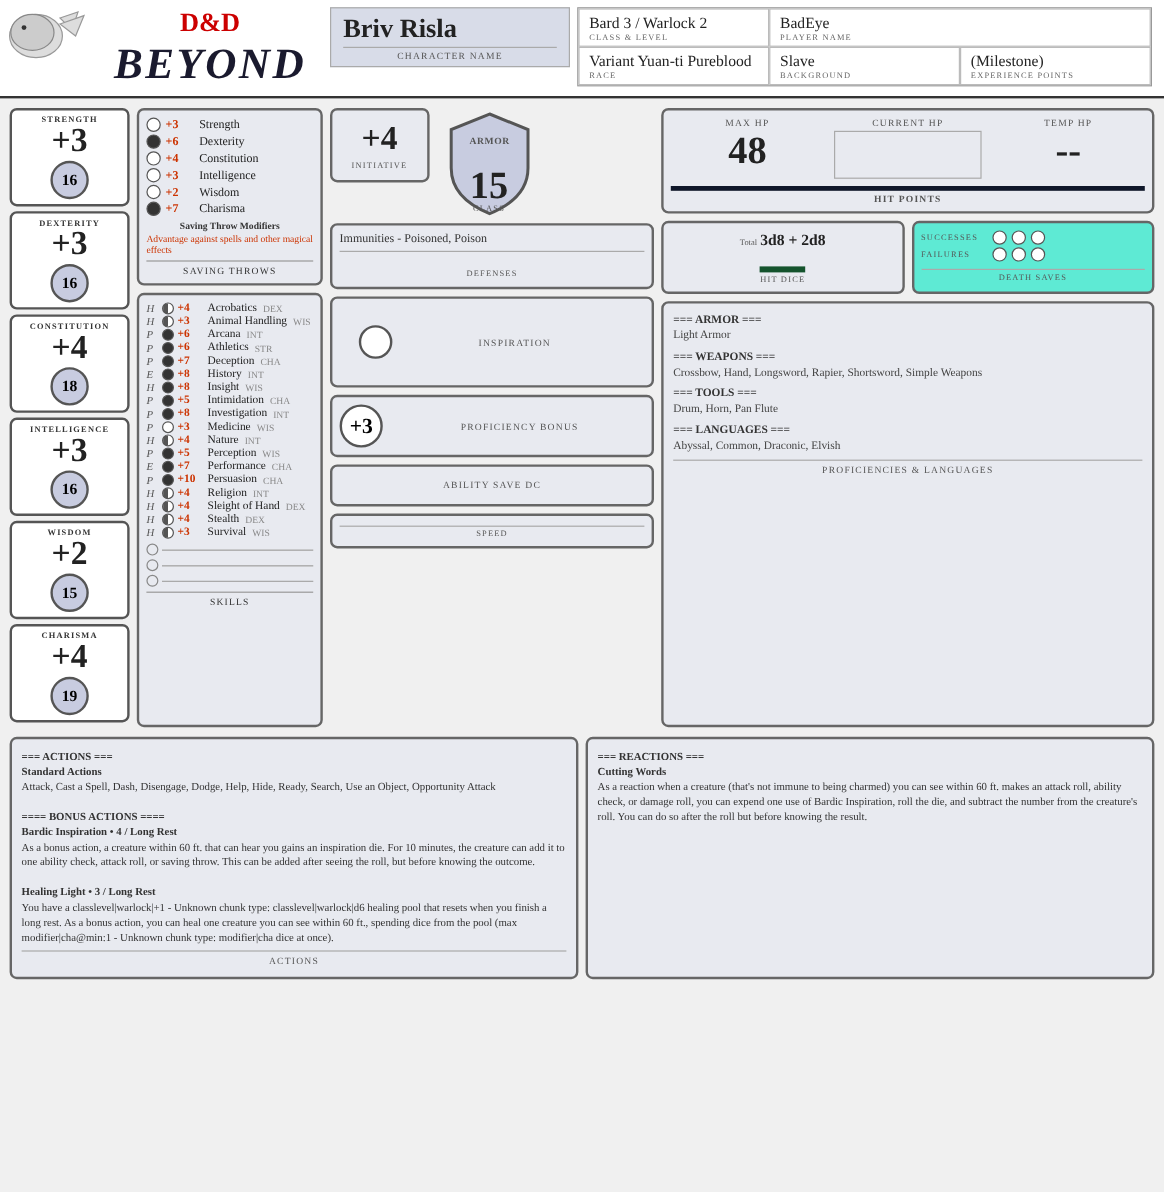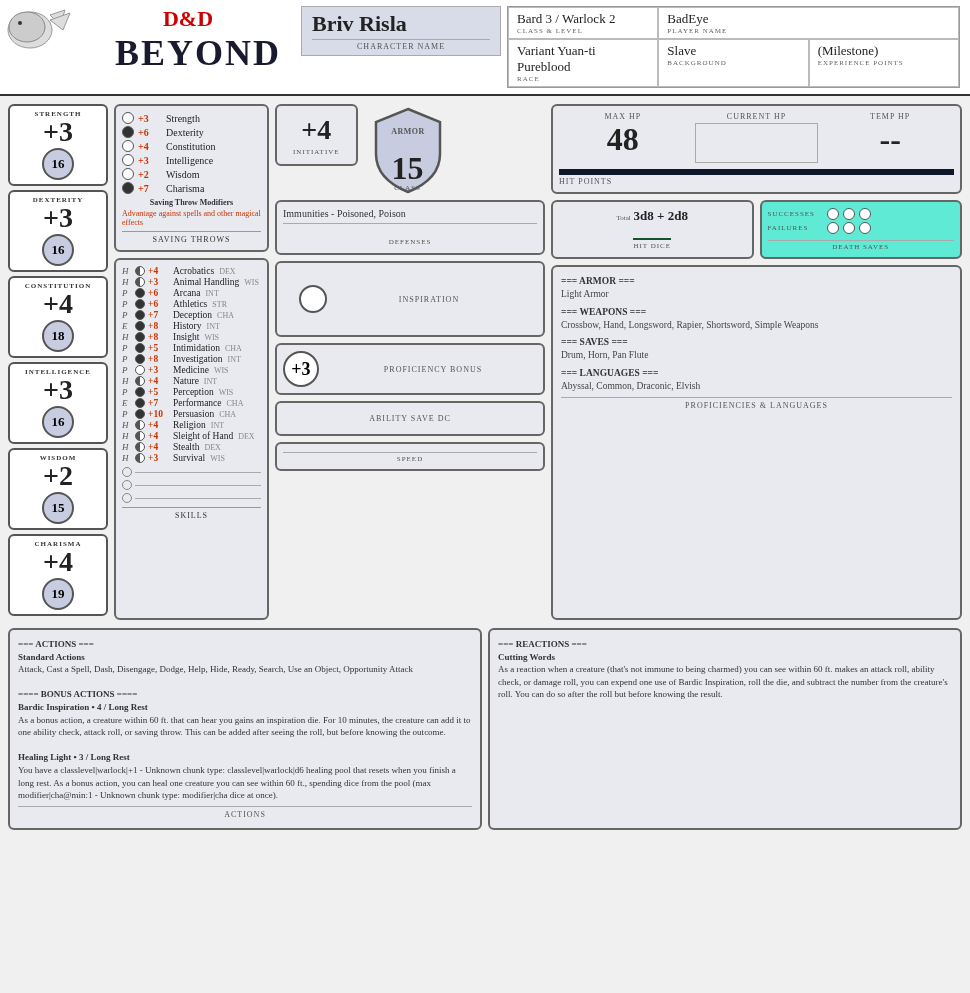--- a/index.html
+++ b/index.html
@@ -51,21 +51,21 @@
       font-family: Georgia, serif;
     }
 
     .beyond-text {
       font-size: 36px;
       font-weight: 900;
       color: #1a1a2e;
       font-family: Georgia, serif;
       letter-spacing: 2px;
       text-transform: uppercase;
-      margin-left: 20px;
+      font-style: italic;
     }
 
     .dragon-silhouette {
       width: 80px;
       height: 50px;
       position: absolute;
       left: 5px;
       top: 5px;
     }
 
@@ -554,23 +554,25 @@
       align-items: center;
       justify-content: center;
       margin: 2px;
     }
 
     .hp-footer {
       font-size: 8px;
       letter-spacing: 1px;
       text-transform: uppercase;
       color: #555;
-      border-top: 6px solid #0f172a;
+      text-align: center;
+      border-top: 4px solid #0f172a;
       padding-top: 2px;
       margin-top: 4px;
+      font-weight: bold;
     }
 
     .hit-dice-box {
       background: #e8eaf0;
       border: 2px solid #666;
       border-radius: 6px;
       padding: 6px;
       display: flex;
       gap: 12px;
       align-items: center;
@@ -586,21 +588,21 @@
       font-weight: bold;
       color: #222;
     }
 
     .hit-dice-footer {
       font-size: 7px;
       letter-spacing: 1px;
       text-transform: uppercase;
       color: #555;
       text-align: center;
-      border-top: 2px solid #14532d;
+      border-top: 5px solid #14532d;
       padding-top: 2px;
       margin-top: 2px;
     }
 
     .death-saves-row {
       display: flex;
       align-items: center;
       gap: 4px;
       margin-bottom: 2px;
       font-size: 8px;
@@ -1099,21 +1101,21 @@
       <div class="proficiencies-box">
         <div class="proficiencies-section">
           <span class="proficiencies-section-title">=== ARMOR ===</span>
           <div class="proficiencies-section-content">Light Armor</div>
         </div>
         <div class="proficiencies-section">
           <span class="proficiencies-section-title">=== WEAPONS ===</span>
           <div class="proficiencies-section-content">Crossbow, Hand, Longsword, Rapier, Shortsword, Simple Weapons</div>
         </div>
         <div class="proficiencies-section">
-          <span class="proficiencies-section-title">=== SAVES ===</span>
+          <span class="proficiencies-section-title">=== TOOLS ===</span>
           <div class="proficiencies-section-content">Drum, Horn, Pan Flute</div>
         </div>
         <div class="proficiencies-section">
           <span class="proficiencies-section-title">=== LANGUAGES ===</span>
           <div class="proficiencies-section-content">Abyssal, Common, Draconic, Elvish</div>
         </div>
         <div class="proficiencies-footer">PROFICIENCIES &amp; LANGUAGES</div>
       </div>
     </div>
   </div>

